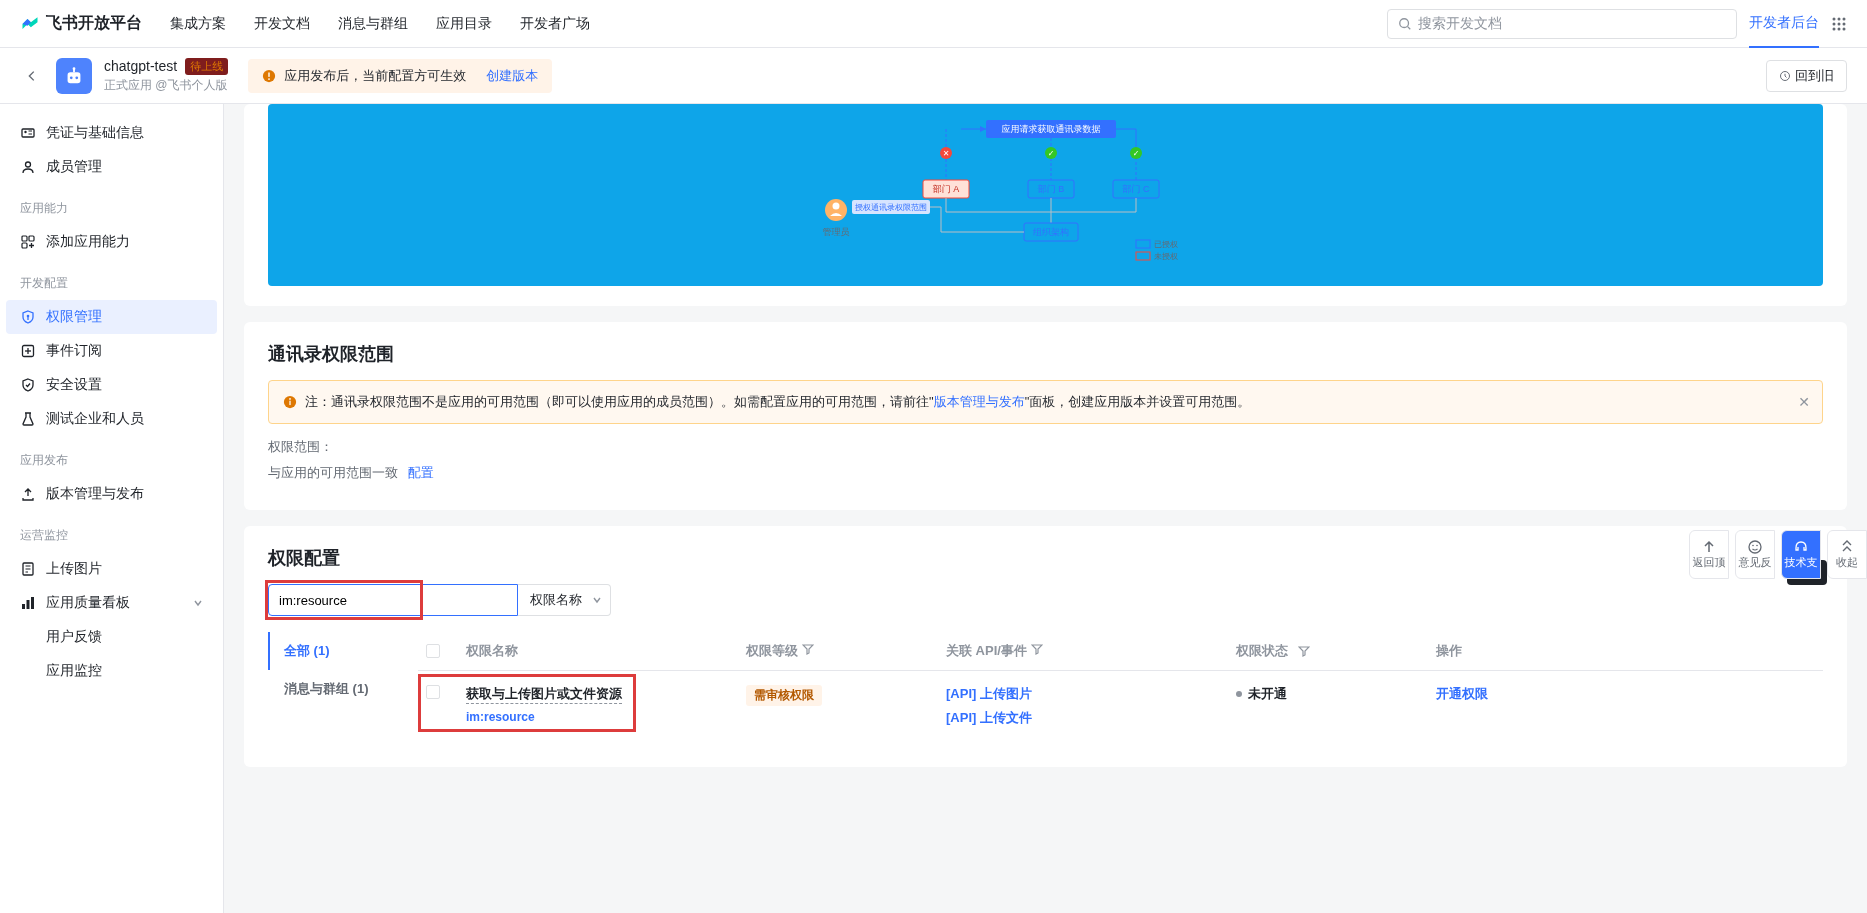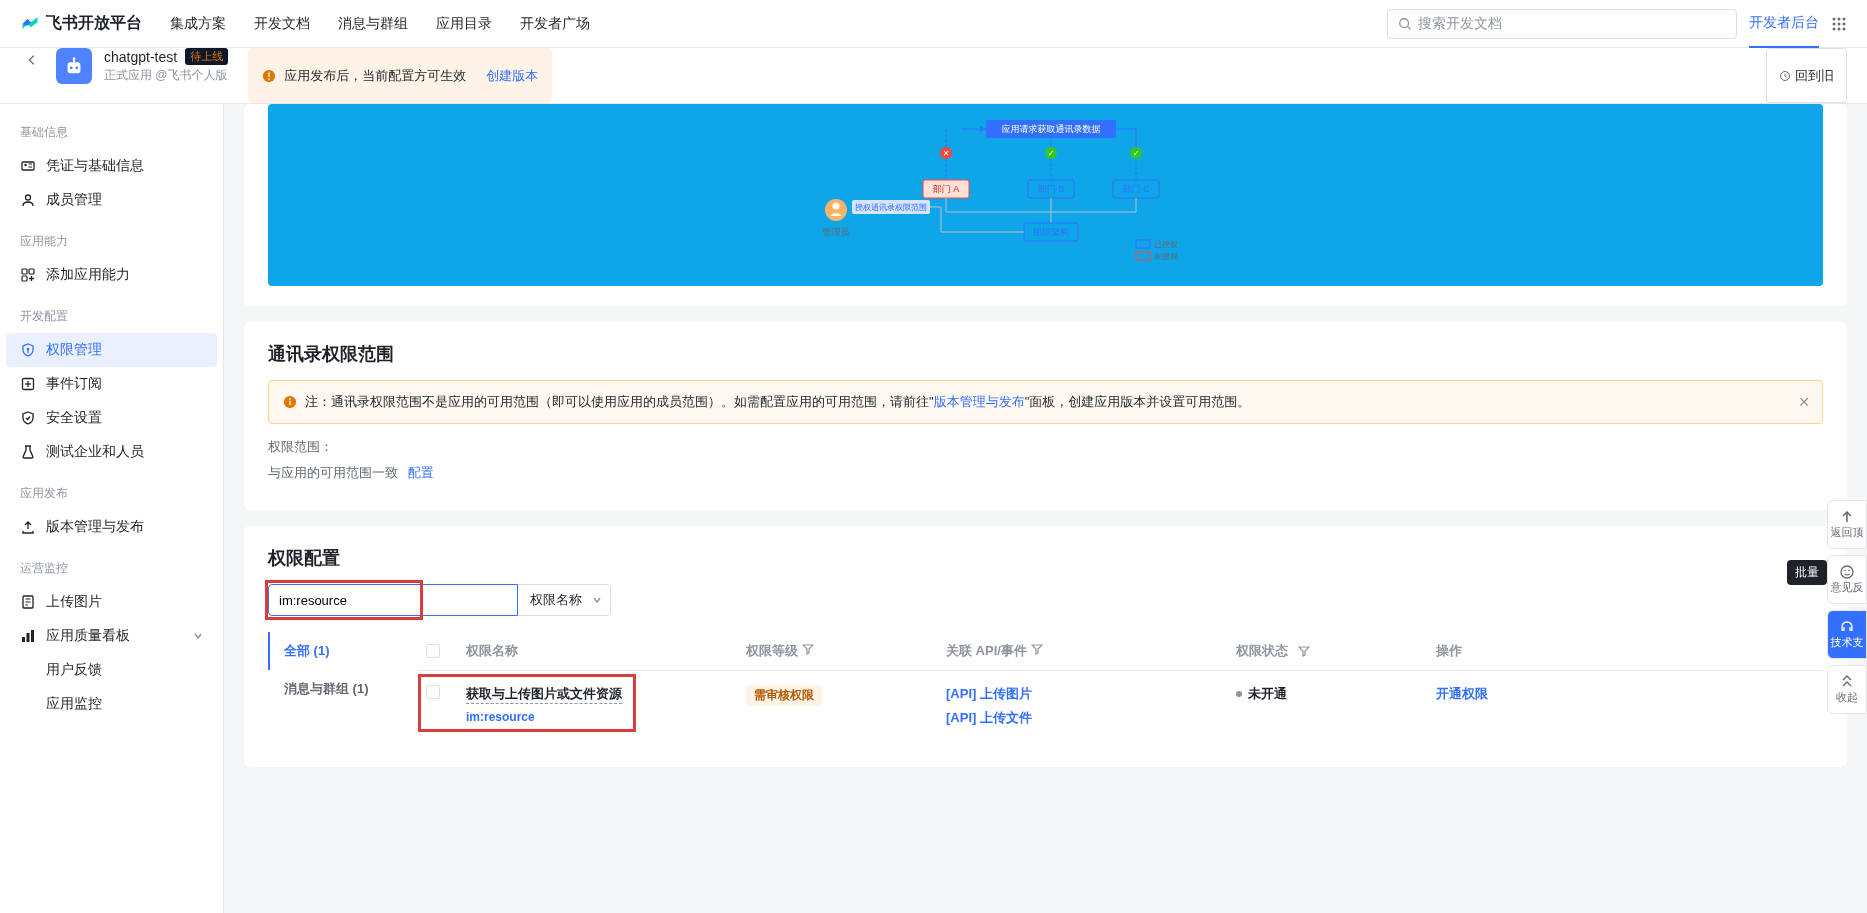--- a/index.html
+++ b/index.html
@@ -12,27 +12,27 @@
 .logo-text { font-size: 16px; font-weight: 600; color: #1f2329; }
 .top-nav { display: flex; gap: 28px; }
 .top-nav-item { color: #1f2329; font-size: 14px; cursor: pointer; }
 .top-right { margin-left: auto; display: flex; align-items: center; gap: 12px; }
 .search-box { width: 350px; height: 30px; border: 1px solid #dee0e3; border-radius: 4px; display: flex; align-items: center; padding: 0 10px; color: #8f959e; background: #fff; }
 .search-icon-small { width: 14px; height: 14px; margin-right: 6px; }
 .dev-console-link { color: #3370ff; font-size: 14px; cursor: pointer; border-bottom: 2px solid #3370ff; padding-bottom: 14px; margin-bottom: -14px; }
 .apps-icon { width: 16px; height: 16px; cursor: pointer; }
 
 
-.app-header { height: 56px; background: #fff; display: flex; padding: 0 20px; border-bottom: 1px solid #e5e6eb; }
+.app-header { height: 56px; background: #fff; display: flex; align-items: center; padding: 0 20px; border-bottom: 1px solid #e5e6eb; }
 .back-btn { width: 24px; height: 24px; display: flex; align-items: center; justify-content: center; margin-right: 12px; cursor: pointer; color: #646a73; }
 .app-icon { width: 36px; height: 36px; border-radius: 6px; background: #4e83fd; display: flex; align-items: center; justify-content: center; margin-right: 12px; }
 .app-info { display: flex; flex-direction: column; }
 .app-name-row { display: flex; align-items: center; gap: 8px; }
 .app-name { font-size: 14px; font-weight: 500; }
-.app-badge { font-size: 11px; padding: 1px 5px; border-radius: 3px; background: #0f172a; color: #de7802; }
+.app-badge { font-size: 11px; padding: 1px 5px; border-radius: 3px; background: #7f1d1d; color: #de7802; }
 .app-sub { font-size: 12px; color: #8f959e; margin-top: 2px; }
 .notice-bar { margin-left: 20px; background: #fff3e8; border-radius: 4px; padding: 8px 14px; display: flex; align-items: center; gap: 8px; }
 .notice-icon { color: #de7802; }
 .notice-text { color: #1f2329; font-size: 13px; }
 .notice-link { color: #3370ff; cursor: pointer; margin-left: 12px; font-size: 13px; }
 .back-old-btn { margin-left: auto; background: #fff; border: 1px solid #dee0e3; border-radius: 4px; padding: 6px 12px; display: flex; align-items: center; gap: 4px; cursor: pointer; font-size: 13px; color: #1f2329; }
 
 
 .main-layout { display: flex; height: calc(100vh - 104px); }
 .sidebar { width: 224px; background: #fff; border-right: 1px solid #e5e6eb; overflow-y: auto; padding: 12px 6px; }
@@ -85,21 +85,21 @@
 .col-action { flex: 1; }
 .filter-icon { margin-left: 4px; color: #8f959e; cursor: pointer; }
 .checkbox { width: 14px; height: 14px; border: 1px solid #dee0e3; border-radius: 2px; background: #fff; cursor: pointer; }
 .perm-name-text { color: #1f2329; border-bottom: 1px dashed #8f959e; width: fit-content; }
 .perm-code { color: #3370ff; margin-top: 6px; font-size: 12px; }
 .level-badge { display: inline-block; padding: 2px 8px; border-radius: 3px; background: #fff3e8; color: #b35900; font-size: 12px; }
 .api-link { color: #3370ff; cursor: pointer; margin-bottom: 6px; font-size: 13px; }
 .status-dot { width: 6px; height: 6px; border-radius: 50%; background: #8f959e; }
 .action-link { color: #3370ff; cursor: pointer; }
 
-.float-right { position: fixed; right: 0; top: 500px; display: flex; flex-direction: column; gap: 6px; }
+.float-right { position: fixed; right: 0; top: 530px; display: flex; gap: 6px; }
 .float-btn { background: #fff; border: 1px solid #e5e6eb; border-radius: 6px 0 0 6px; width: 40px; padding: 8px 0; display: flex; flex-direction: column; align-items: center; font-size: 11px; color: #646a73; cursor: pointer; }
 .float-btn.blue { background: #3370ff; color: #fff; }
 .tooltip-dark { position: fixed; right: 40px; top: 560px; background: #1f2329; color: #fff; font-size: 12px; padding: 4px 8px; border-radius: 4px; }
 </style>
 </head>
 <body>
 
 <div class="top-header">
   <div class="logo-block">
     <svg class="logo-icon" viewBox="0 0 24 24">
@@ -174,21 +174,20 @@
         <circle cx="8" cy="8" r="6" fill="none" stroke="#646a73" stroke-width="1.3"></circle>
         <path d="M8 5 L8 8 L10 10" fill="none" stroke="#646a73" stroke-width="1.3"></path>
       </svg>
     <span>回到旧</span>
   </div>
 </div>
 
 <div class="main-layout">
   <div class="sidebar" id="sidebar">
       <div class="side-section">
-        <div class="side-section-title">基础信息</div>
         <div class="side-item">
           <span class="side-item-icon">
             <svg width="16" height="16" viewBox="0 0 16 16">
               <rect x="2" y="4" width="12" height="8" rx="1" fill="none" stroke="currentColor" stroke-width="1.3"></rect>
               <circle cx="5.5" cy="7" r="1.2" fill="currentColor"></circle>
               <line x1="8.5" y1="6" x2="12" y2="6" stroke="currentColor"></line>
               <line x1="8.5" y1="9" x2="12" y2="9" stroke="currentColor"></line>
             </svg>
           </span>
           <span>凭证与基础信息</span>

